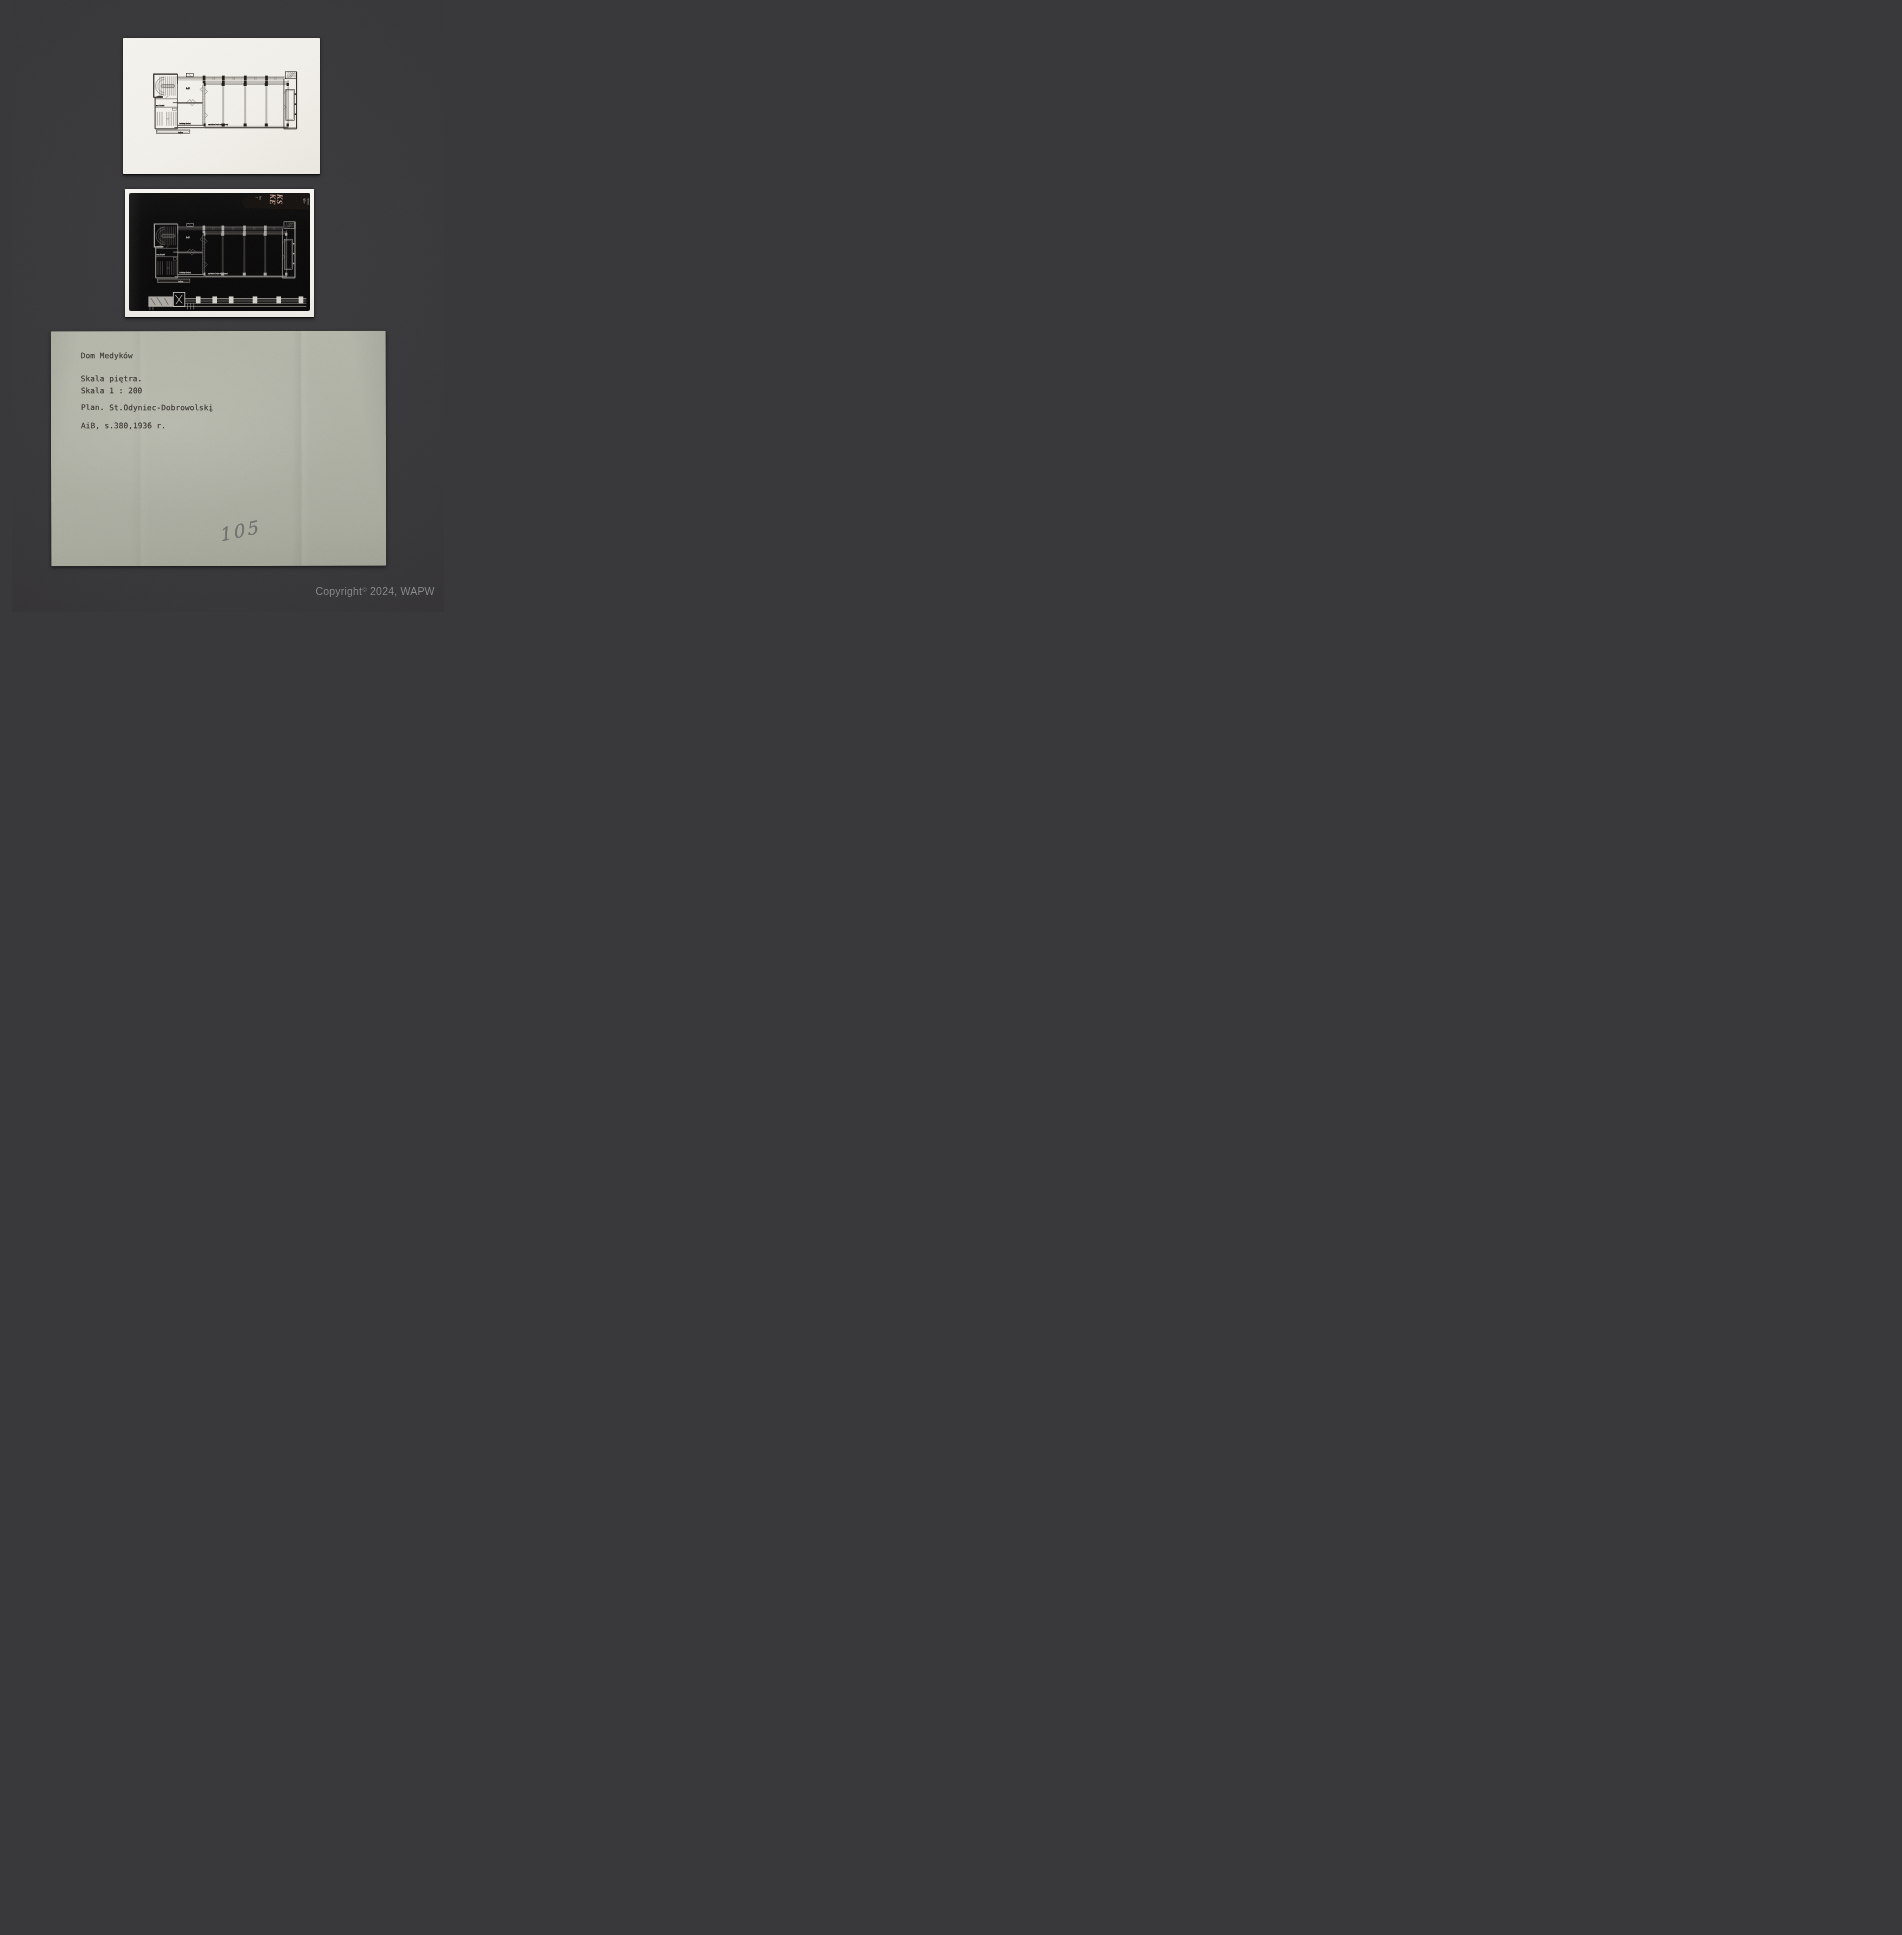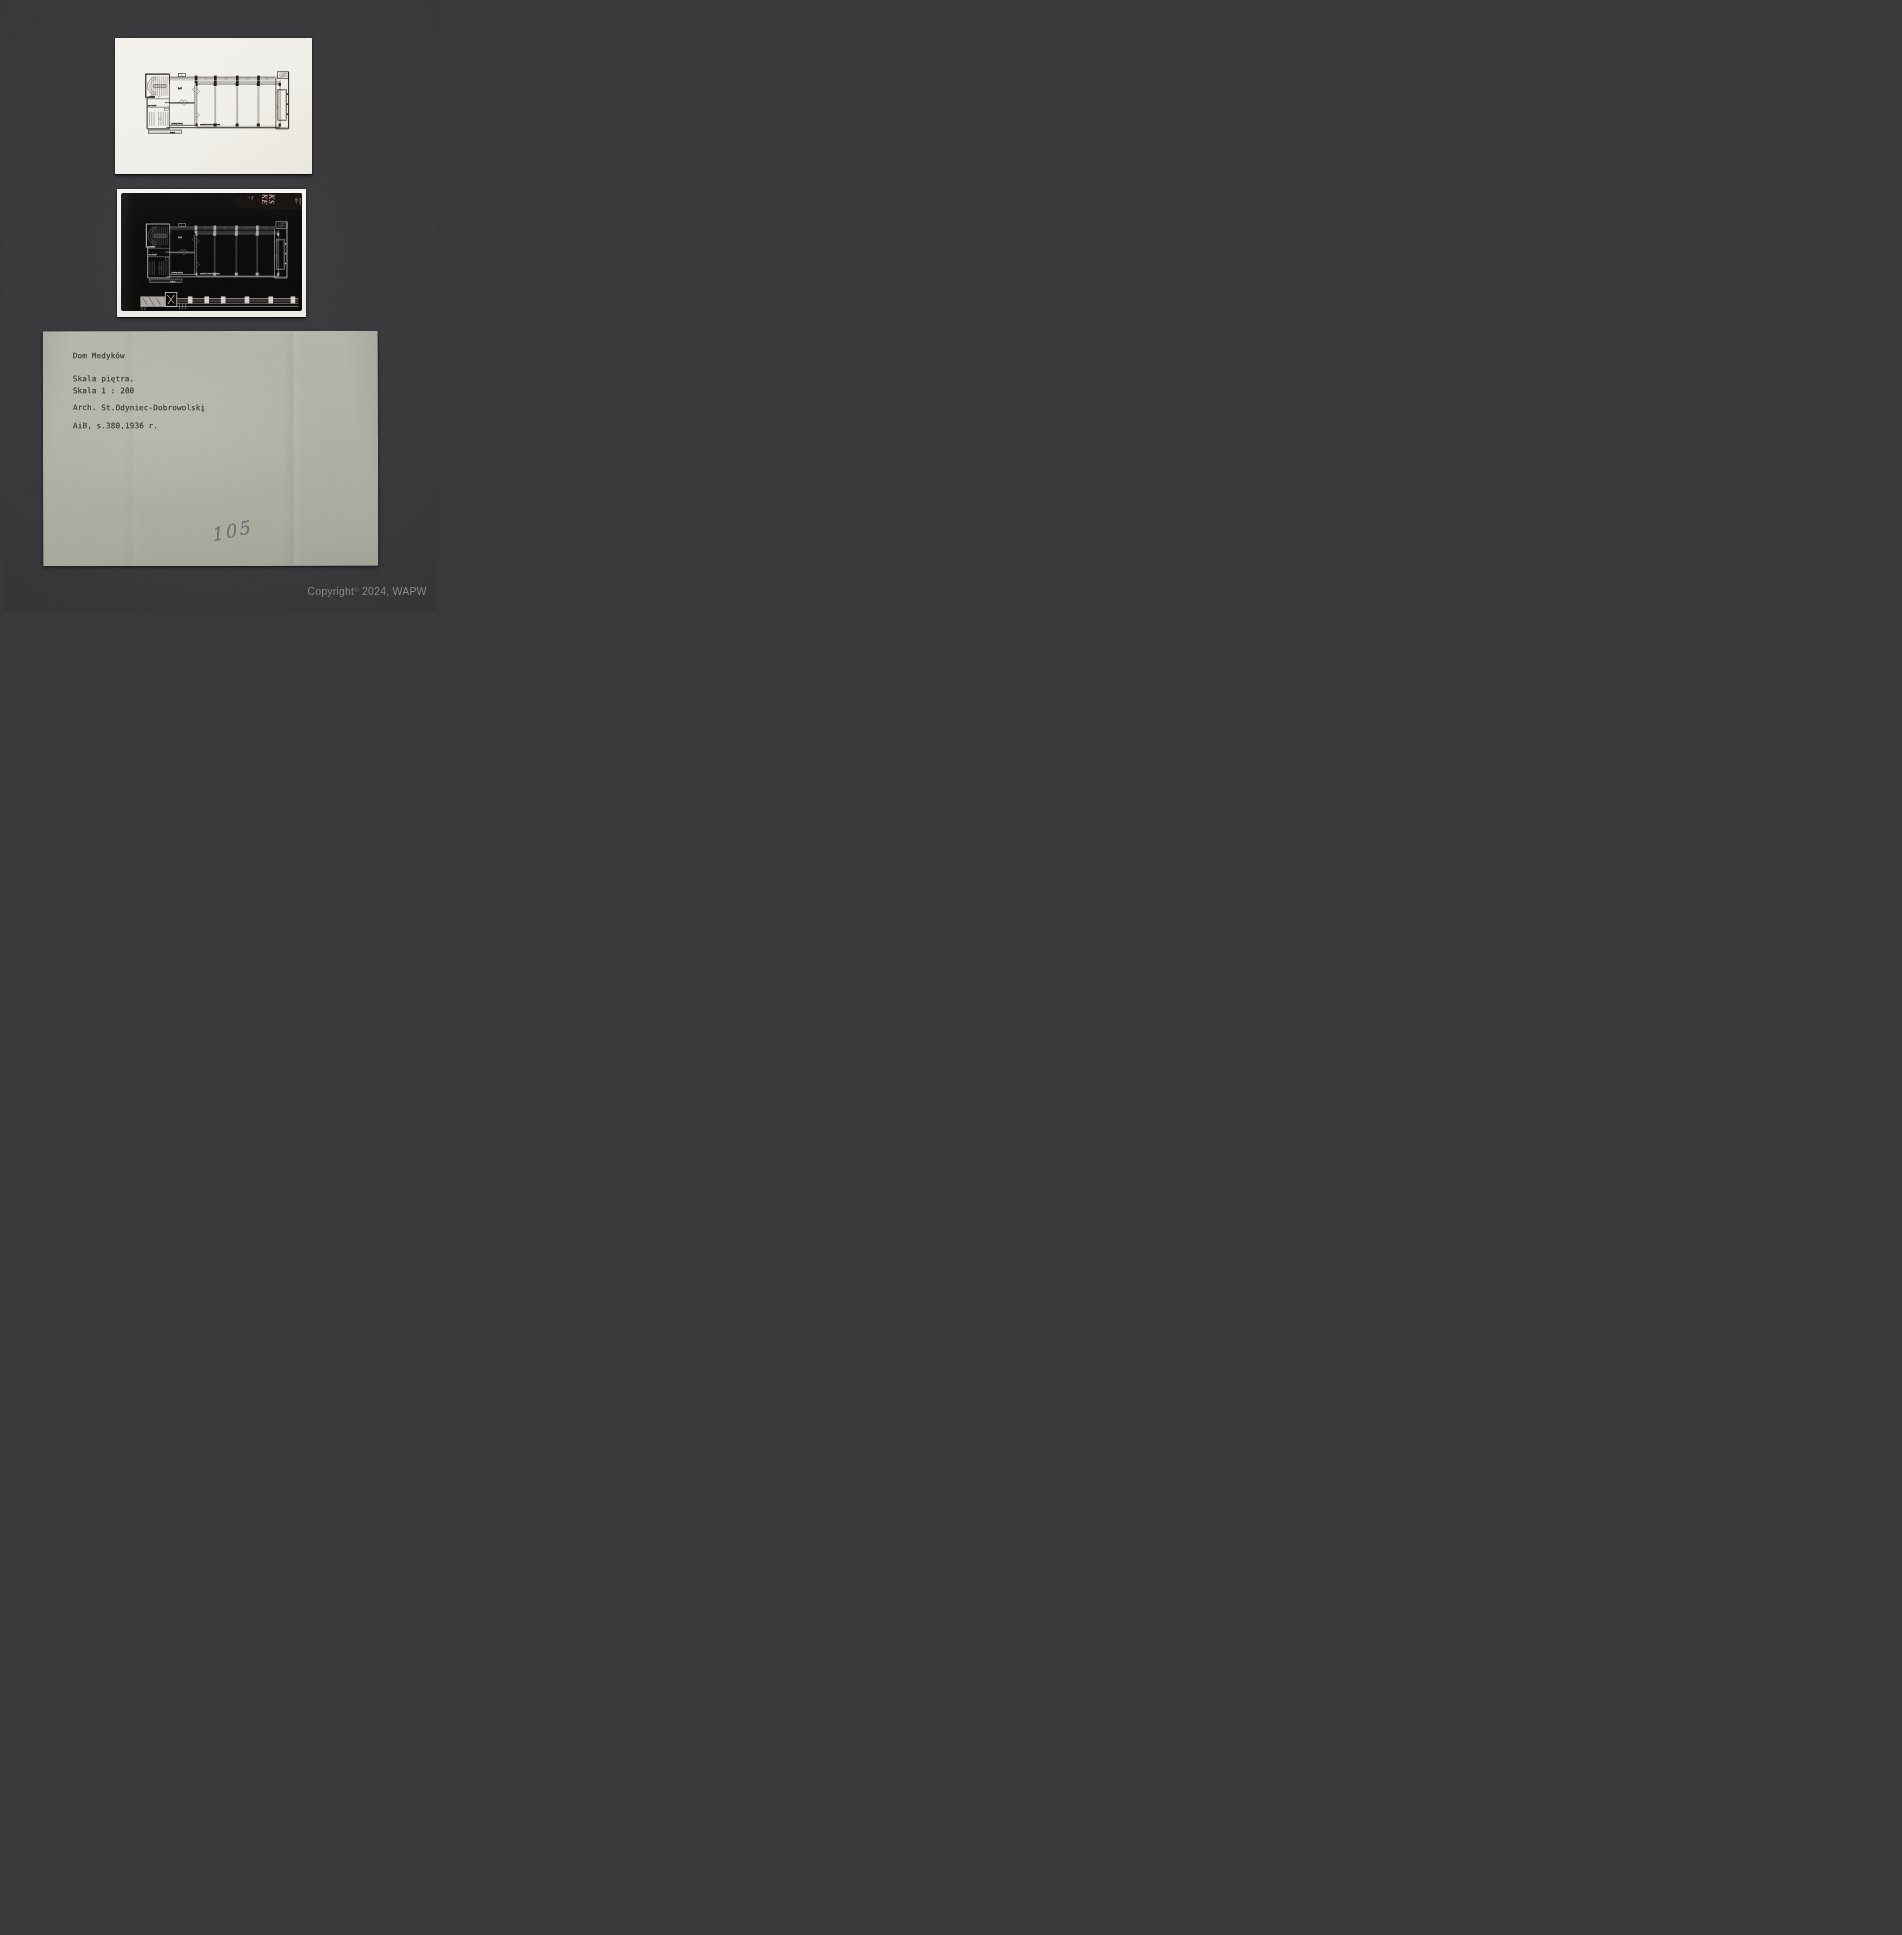--- a/index.html
+++ b/index.html
@@ -1,16 +1,16 @@
 <!DOCTYPE html>
 <html style="font-size:6.2px"><head>
 <meta charset="utf-8">
 <style>
   html,body{margin:0;padding:0;width:432px;height:612px;overflow:hidden;background:#39383a;}
-  .stage{position:absolute;left:4px;top:0;width:432px;height:612px;background:
+  .stage{position:absolute;left:12px;top:0;width:432px;height:612px;background:
     radial-gradient(ellipse 120% 90% at 50% 42%, #3d3c3e 0%, #38373a 60%, #312f32 100%);
     font-family:"Liberation Sans",sans-serif;}
   .tex{position:absolute;left:0;top:0;pointer-events:none;}
   .tex rect{width:100%;height:100%;}
 
   
   .photo{position:absolute;box-shadow:0 1.2px 3.5px rgba(0,0,0,.55), 0 0.4px 0.8px rgba(0,0,0,.5);}
   .photo.positive{left:111px;top:38px;width:197px;height:136px;border-radius:0.8px;
     background:linear-gradient(145deg,#f4f2ec 0%,#f1efe9 55%,#e9e7df 100%);}
   .photo.negative{left:113px;top:189px;width:189px;height:128px;border-radius:0.4px;
@@ -491,21 +491,21 @@
         <rect filter="url(#grainFine)"></rect>
       </svg>
   </div>
 
   <div class="envelope">
     <div class="crease" style="left:72%"></div>
     <div class="crease" style="left:24%;opacity:.6"></div>
     <div class="typed" style="top:20px">Dom Medyków</div>
     <div class="typed" style="top:43px">Skala piętra.</div>
     <div class="typed" style="top:55px">Skala 1 : 200</div>
-    <div class="typed" style="top:72px">Arch. St.Odyniec-Dobrowolskį</div>
+    <div class="typed" style="top:72px">Plan. St.Odyniec-Dobrowolskį</div>
     <div class="typed" style="top:90px">AiB, s.380,1936 r.</div>
     <div class="handnum">105</div>
     <svg class="tex" width="335" height="235" style="opacity:.16;mix-blend-mode:overlay" viewBox="0 0 864 606">
         <rect filter="url(#fibers)"></rect>
       </svg>
   </div>
 
   <div class="watermark"><span>Copyright</span><sup>©</sup><span> 2024, WAPW</span></div>
 
   <svg class="tex" width="432" height="612" style="opacity:.05;mix-blend-mode:overlay" viewBox="0 0 1117 1582">

